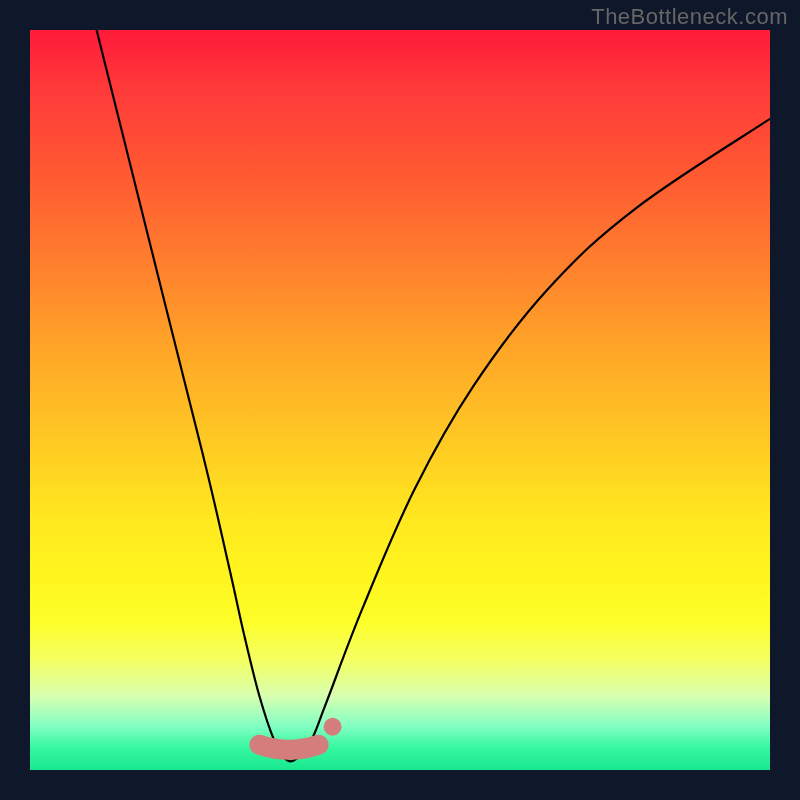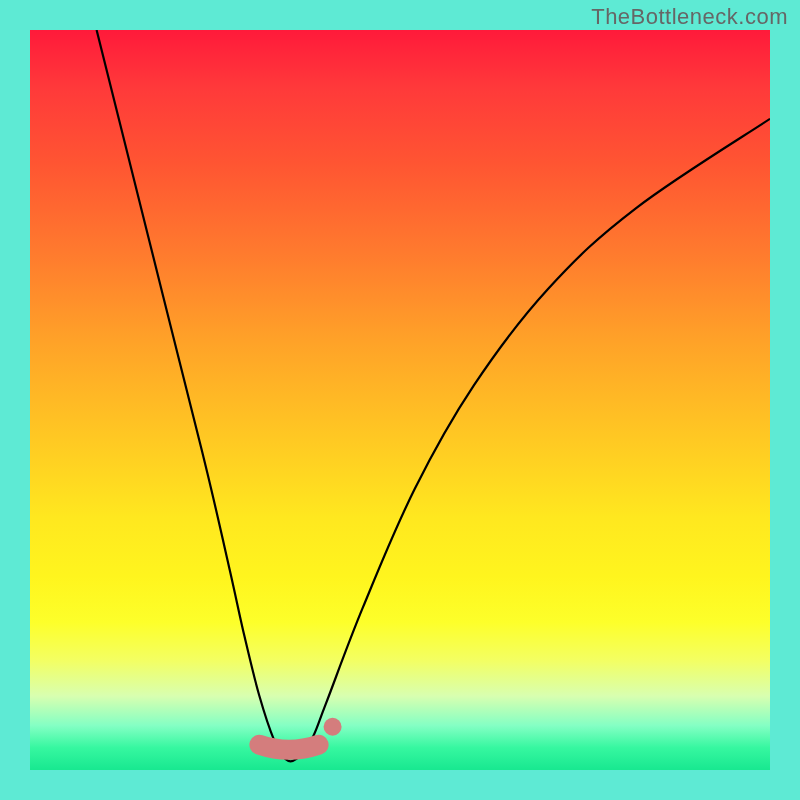--- a/index.html
+++ b/index.html
@@ -8,21 +8,21 @@
     width: 800px;
     height: 800px;
     background: #000;
     overflow: hidden;
     font-family: Arial, Helvetica, sans-serif;
   }
   .frame {
     position: relative;
     width: 800px;
     height: 800px;
-    background: #5eead4;
+    background: #0f172a;
   }
   .watermark {
     position: absolute;
     top: 4px;
     right: 12px;
     color: #666;
     font-size: 22px;
     letter-spacing: 0.5px;
     z-index: 5;
     user-select: none;

